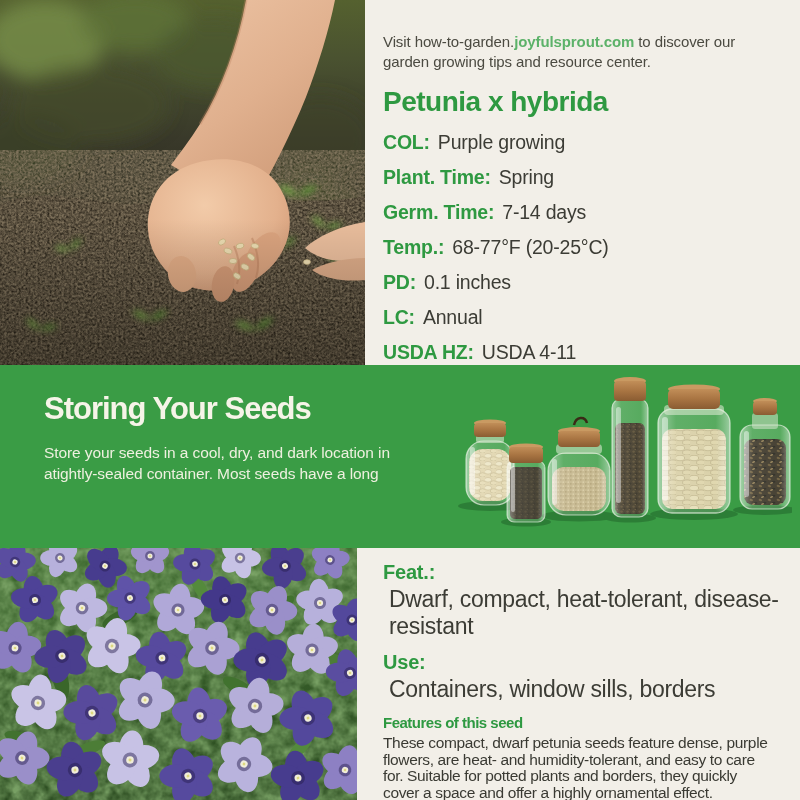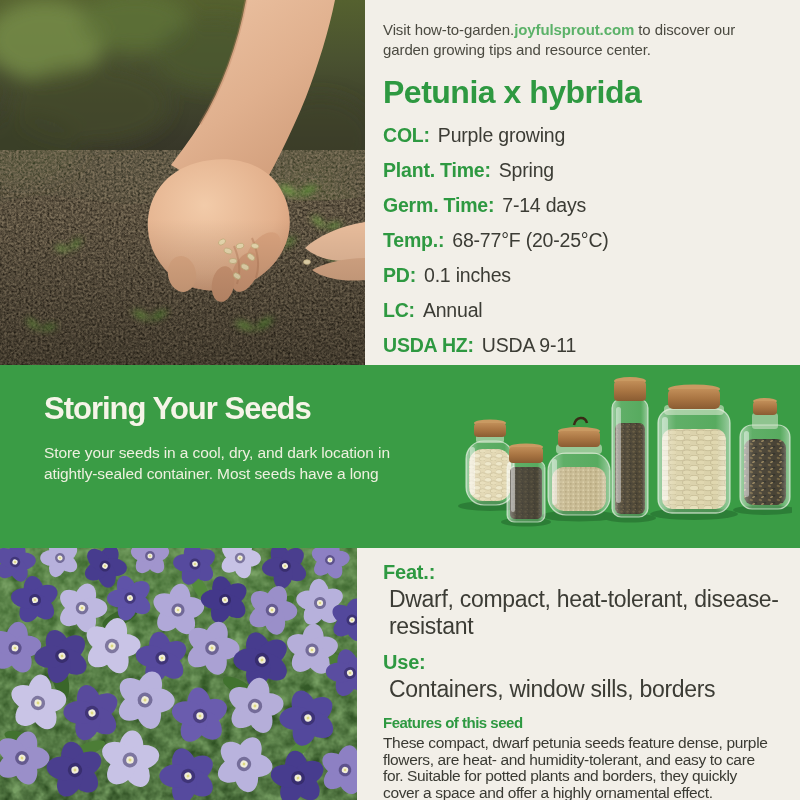--- a/index.html
+++ b/index.html
@@ -2,24 +2,24 @@
 <html><head>
 <meta charset="utf-8">
 <style>
   html,body{margin:0;padding:0;width:800px;height:800px;overflow:hidden;
     font-family:"Liberation Sans",sans-serif;background:#f2efe8;}
   .page{width:800px;height:800px;display:flex;flex-direction:column;overflow:hidden;}
 
   
   .top{height:365px;display:flex;flex:none;}
   .photo-sow{width:365px;height:365px;flex:none;line-height:0;}
-  .info{flex:1;background:#f2efe8;padding:20px 10px 0 18px;}
+  .info{flex:1;background:#f2efe8;padding:32px 10px 0 18px;}
   .site{width:372px;font-size:15px;line-height:19.5px;color:#4b4a41;margin:0;letter-spacing:-0.1px;}
   .lnk{color:#5cb269;font-weight:700;}
-  .plant-title{font-size:32px;letter-spacing:-0.5px;color:#2e9941;margin:15px 0 13px;font-weight:700;}
+  .plant-title{font-size:28px;letter-spacing:-0.5px;color:#2e9941;margin:15px 0 13px;font-weight:700;}
   .attrs{margin:0;}
   .row{font-size:19.5px;letter-spacing:-0.2px;margin:0 0 12px 0;}
   .lab{color:#2e9941;font-weight:700;margin-right:8px;}
   .vali{color:#3c3c35;}
 
   
   .banner{height:183px;flex:none;background:#3a9c45;position:relative;}
   .banner-copy{position:absolute;left:44px;top:26px;}
   .banner-title{font-size:31px;letter-spacing:-1px;color:#f6f4e8;margin:0 0 15px;font-weight:700;}
   .banner-line{font-size:15.5px;line-height:21px;color:#eef0df;letter-spacing:-0.1px;}
@@ -155,21 +155,21 @@
         <div class="row">
           <span class="lab">Temp.:</span><span class="vali">68-77°F (20-25°C)</span>
         </div>
         <div class="row">
           <span class="lab">PD:</span><span class="vali">0.1 inches</span>
         </div>
         <div class="row">
           <span class="lab">LC:</span><span class="vali">Annual</span>
         </div>
         <div class="row">
-          <span class="lab">USDA HZ:</span><span class="vali">USDA 9-11</span>
+          <span class="lab">USDA HZ:</span><span class="vali">USDA 4-11</span>
         </div>
       </div>
     </div>
   </div>
 
   <div class="banner">
     <div class="banner-copy">
       <h2 class="banner-title">Storing Your Seeds</h2>
       <div class="banner-line">Store your seeds in a cool, dry, and dark location in</div>
       <div class="banner-line">atightly-sealed container. Most seeds have a long</div>

